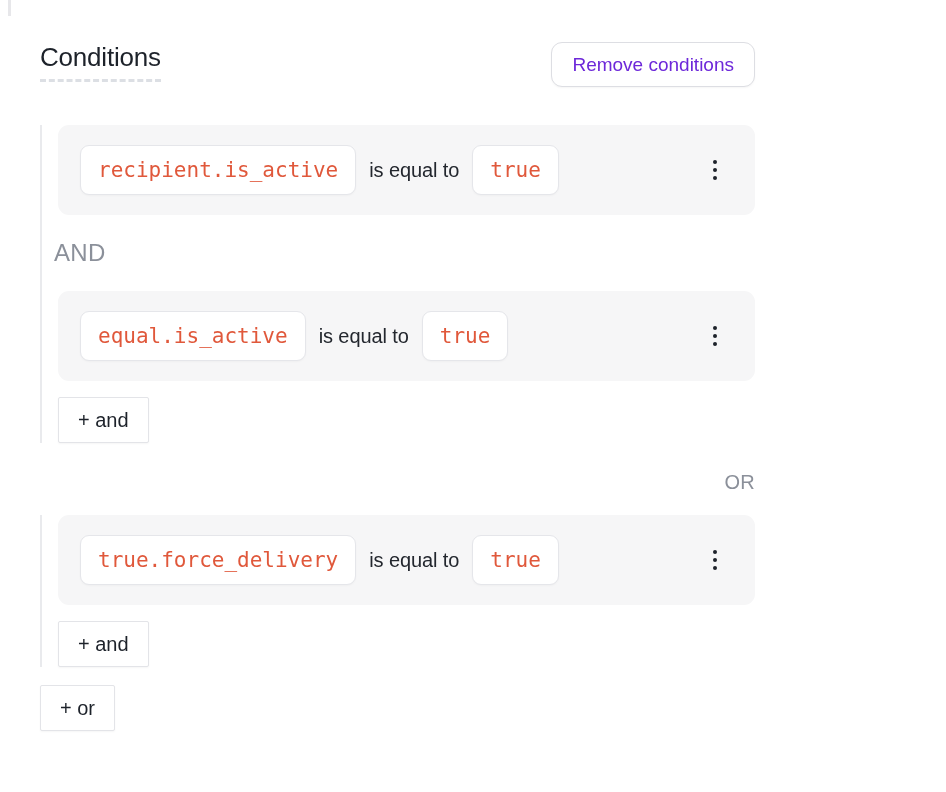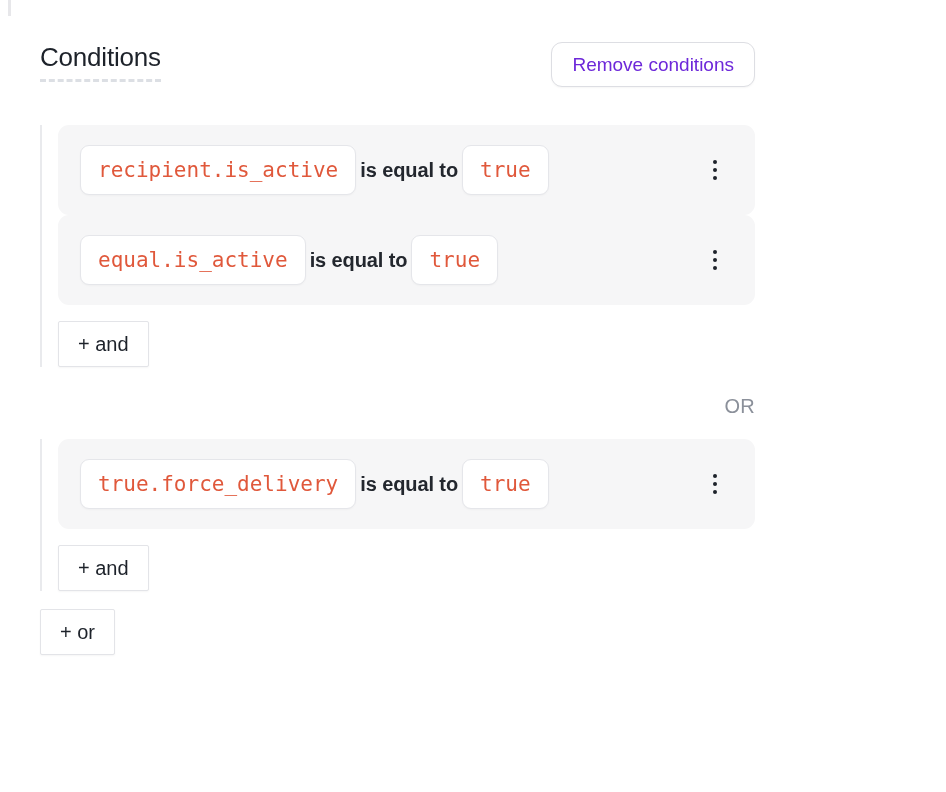--- a/index.html
+++ b/index.html
@@ -63,38 +63,38 @@
     background: #f6f6f7;
     border-radius: 11px;
     padding: 20px 22px;
     display: flex;
     align-items: center;
     justify-content: space-between;
   }
   .cond-left {
     display: flex;
     align-items: center;
-    gap: 4px;
+    gap: 13px;
   }
   .token {
     display: inline-block;
     background: #ffffff;
     border: 1px solid #e5e6ea;
     border-radius: 9px;
     padding: 11px 17px;
     font-family: "DejaVu Sans Mono", monospace;
     font-size: 21px;
     line-height: 26px;
     color: #e0583b;
     box-shadow: 0 1px 2px rgba(20,22,30,0.03);
     cursor: pointer;
   }
   .operator {
     font-size: 20px;
-    font-weight: 700;
+    font-weight: 400;
     color: #23272e;
     letter-spacing: -0.1px;
   }
   .kebab {
     background: transparent;
     border: none;
     display: flex;
     flex-direction: column;
     align-items: center;
     gap: 3.5px;
@@ -148,20 +148,21 @@
         <span class="operator">is equal to</span>
         <span class="token">true</span>
       </div>
       <button class="kebab">
           <span></span>
           <span></span>
           <span></span>
         </button>
     </div>
 
+    <div class="joiner and">AND</div>
 
     <div class="cond-row">
       <div class="cond-left">
         <span class="token">equal.is_active</span>
         <span class="operator">is equal to</span>
         <span class="token">true</span>
       </div>
       <button class="kebab">
           <span></span>
           <span></span>

